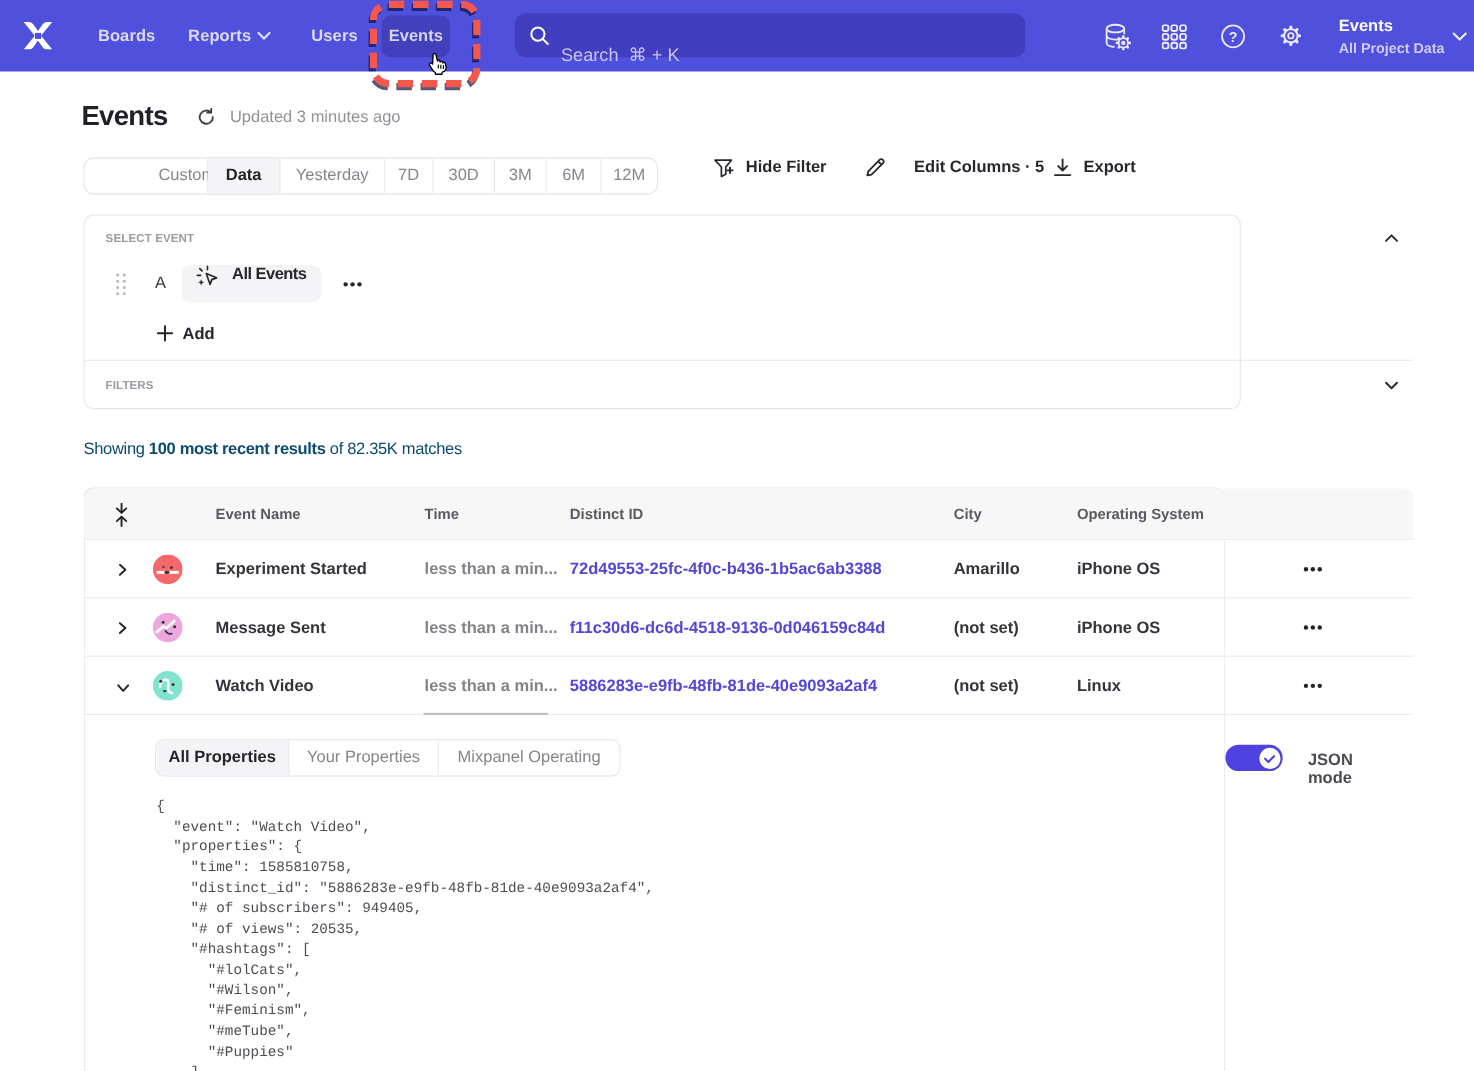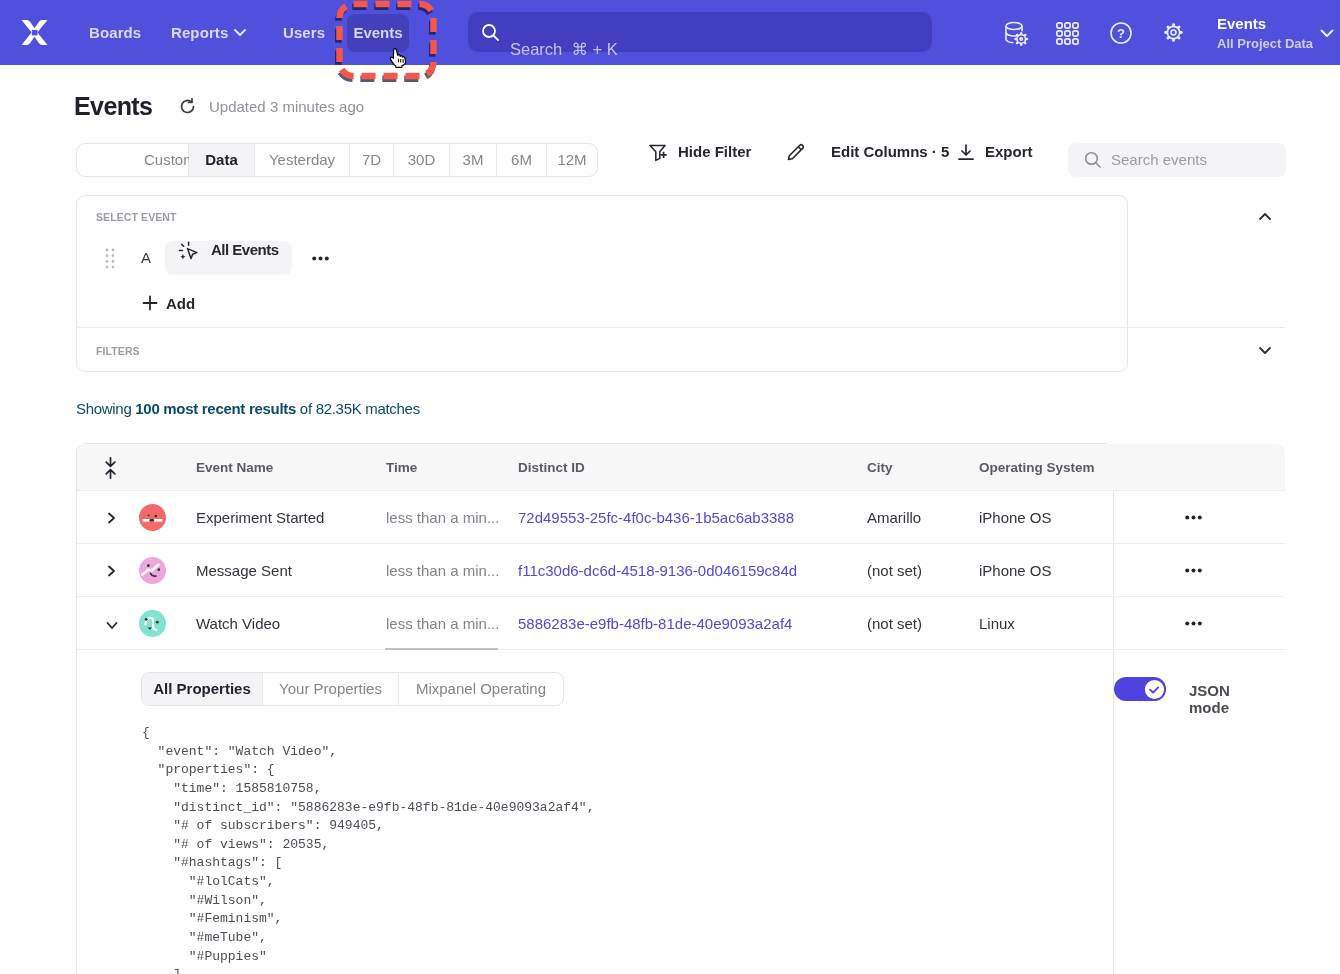--- a/index.html
+++ b/index.html
@@ -53,21 +53,21 @@
 
   
   #showing { position:absolute; left:76px; top:400px; font-size:15px; color:#0c4a6e; letter-spacing:-0.3px; }
   #tcard { position:absolute; left:76px; top:431px; width:1038px; height:543px;
     border:1px solid #e6e6e9; border-bottom:none; border-radius:9px 9px 0 0; background:#fff;margin-top:12px; }
   #thead { position:absolute; left:0; top:0; width:1208px; height:47px; background:#f7f7f8;
     border-bottom:1px solid #ececef; border-radius:8px 8px 0 0; }
   .hcell { position:absolute; top:0; height:47px; line-height:47px; font-size:13.5px;
     font-weight:700; color:#5a5a64; }
   .row { position:absolute; left:0; width:1208px; height:53px; border-bottom:1px solid #ececef; }
-  .cell { position:absolute; top:0; height:53px; line-height:53px; font-size:15px; color:#33333d; }
+  .cell { position:absolute; top:0; height:53px; line-height:53px; font-size:15px; color:#33333d;font-weight:bold; }
   .cell.gray { color:#82828b; }
   .cell.link { color:#5447d6; }
 
   
   #tabs { position:absolute; left:64px; top:228px; height:34px; display:flex;
     border:1px solid #e4e4e7; border-radius:8px; overflow:hidden; background:#fff;align-items:flex-end; }
   #tabs .tab { height:32px; line-height:32px; text-align:center; font-size:15px;
     color:#84848d; border-right:1px solid #e9e9ec; }
   #tabs .tab:last-child { border-right:none; }
   #tabs .tab.active { background:#f4f4f6; color:#23232d; font-weight:700; }
@@ -194,27 +194,20 @@
     </svg>
     <span style="margin-left:26px">Edit Columns · 5</span>
   </div>
   <div class="toolbtn" style="left:957px">
     <svg width="18" height="18" viewBox="0 0 18 18" fill="none" stroke="#26262f" stroke-width="1.7">
       <path d="M9 2 v9.5 M5 8 l4 4 l4 -4" stroke-linecap="round" stroke-linejoin="round"></path>
       <path d="M2 16.2 h14" stroke-linecap="round"></path>
     </svg>
     <span style="margin-left:10px">Export</span>
   </div>
-  <div id="evsearch">
-    <svg class="abs" style="left:16px;top:8px" width="18" height="18" viewBox="0 0 18 18">
-        <circle cx="7.5" cy="7.5" r="5.8" stroke="#8e8e97" stroke-width="1.6" fill="none"></circle>
-        <path d="M11.8 11.8 L16 16" stroke="#8e8e97" stroke-width="1.6" stroke-linecap="round"></path>
-      </svg>
-    <span>Search events</span>
-  </div>
 
   <div id="card1">
     <div class="seclabel abs" style="left:19px;top:15px">SELECT EVENT</div>
     <svg class="abs" style="left:1181px;top:16px" width="14" height="9" viewBox="0 0 14 9">
         <path d="M2 7 l5 -5 l5 5" stroke="#2c2c36" stroke-width="1.8" fill="none" stroke-linecap="round" stroke-linejoin="round"></path>
       </svg>
     <svg class="abs" style="left:28px;top:52px" width="10" height="21" viewBox="0 0 10 21" fill="#b8b8c0">
       <circle cx="2" cy="2" r="1.4"></circle>
         <circle cx="8" cy="2" r="1.4"></circle>
       <circle cx="2" cy="7.7" r="1.4"></circle>

